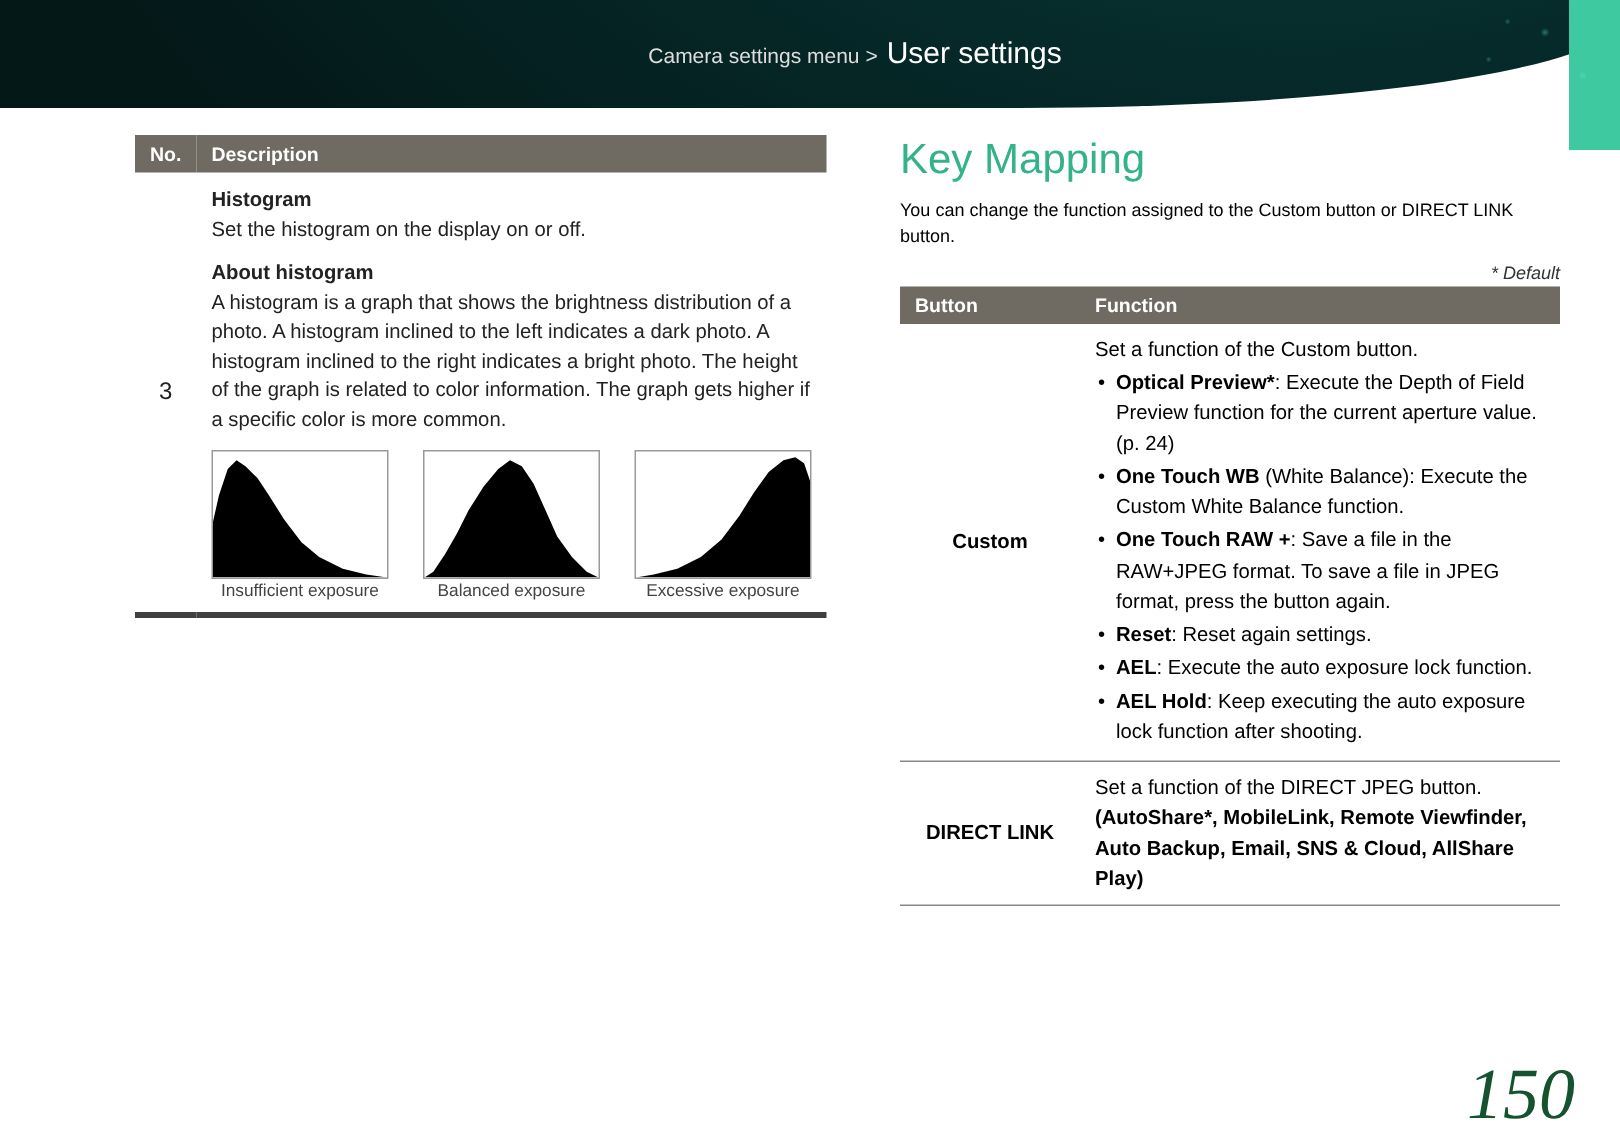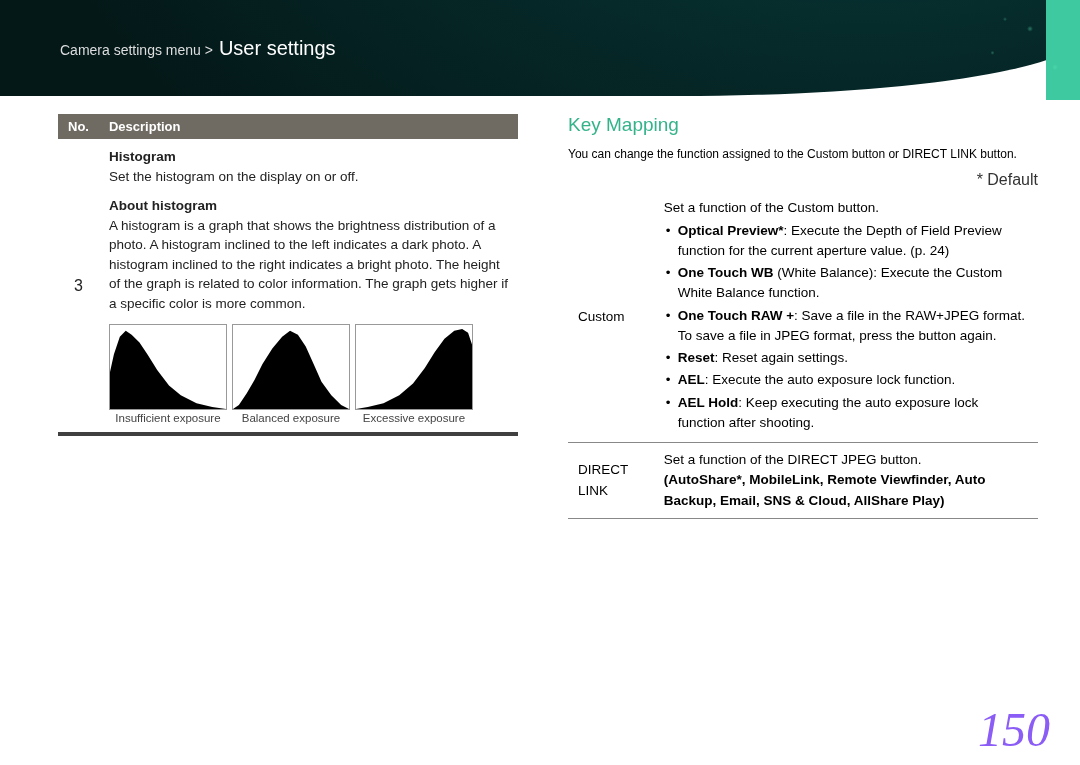--- a/index.html
+++ b/index.html
@@ -6,65 +6,66 @@
   body {
     width: 1080px;
     height: 765px;
     font-family: "Segoe UI", Arial, sans-serif;
     background: #fff;
     position: relative;
     overflow: hidden;
   }
   .header {
     position: relative;
-    height: 96px;
+    height: 72px;
     background: radial-gradient(ellipse 900px 700px at 80% -350px, #0a4a4a 0%, #083838 30%, #062828 60%, #041818 100%);
     display: flex;
     align-items: center;
     border-bottom-right-radius: 400px 60px;
+    justify-content: center;
   }
   .header::after {
     content: "";
     position: absolute;
     right: 0; top: 0; bottom: 0; width: 250px;
     background:
       radial-gradient(circle at 80% 30%, rgba(90,230,180,.4) 0, transparent 3px),
       radial-gradient(circle at 65% 55%, rgba(90,230,180,.35) 0, transparent 2px),
       radial-gradient(circle at 90% 70%, rgba(90,230,180,.4) 0, transparent 3px),
       radial-gradient(circle at 70% 20%, rgba(90,230,180,.3) 0, transparent 2px);
   }
   .accent-bar { position:absolute; right:0; top:0; width:34px; height:100px; background:#3fc9a0;}
   .breadcrumb { color:#ddd; font-size:14px; margin-left:60px; display:flex; align-items:baseline; gap:6px;}
   .breadcrumb .title { color:#fff; font-size:20px; font-weight:300;}
-  .content { display:flex; padding: 18px 40px 0 58px; gap:50px;}
+  .content { display:flex; padding: 18px 40px 0 58px; gap:50px;margin-left:32px;}
   .col { width: 460px; }
   .col-right { width: 470px;}
   .tbl { width:100%; border-collapse:collapse; font-size:13.5px; color:#222;}
   .tbl th { background:#706b62; color:#fff; font-weight:600; text-align:left; padding:5px 10px; font-size:13px;}
   .tbl th:first-child { width:36px;}
   .tbl td { padding:6px 10px; border-bottom:4px solid #404040; vertical-align:top; line-height:1.45;}
   .tbl td.num { text-align:center; vertical-align:middle; font-size:16px;}
   .subhead { font-weight:700; margin-top:2px;}
   .about { font-weight:700; margin-top:10px;}
-  .histrow { display:flex; gap:5px; margin-top:10px;}
+  .histrow { display:flex; gap:23px; margin-top:10px;}
   .histbox { text-align:center; font-size:11.5px; color:#444;}
   .histimg { width:118px; height:86px; border:1px solid #999; background:#fff; display:flex; align-items:flex-end; overflow:hidden;}
   .histimg svg { width:100%; height:100%;}
-  .h2 { color:#34b38a; font-size:19px; font-weight:400; margin-bottom:10px;}
+  .h2 { color:#34b38a; font-size:28px; font-weight:400; margin-bottom:10px;}
   .intro { font-size:12px; line-height:1.45; margin-bottom:8px;}
-  .default-note { text-align:right; font-size:16px; color:#333; margin-bottom:2px;}
+  .default-note { text-align:right; font-size:12px; color:#333; margin-bottom:2px;font-style:italic;}
   .tbl2 { width:100%; border-collapse:collapse; font-size:13.5px;}
   .tbl2 th { background:#706b62; color:#fff; font-weight:600; text-align:left; padding:5px 10px; font-size:13px;}
   .tbl2 th.btncol { width:120px;}
   .tbl2 td { padding:7px 10px; border-bottom:1px solid #888; vertical-align:middle; line-height:1.5;}
-  .tbl2 td.btncell { font-weight:400;}
+  .tbl2 td.btncell { font-weight:700;text-align:center;}
   .tbl2 ul { list-style:none; padding-left:0; margin-top:2px;}
   .tbl2 li { position:relative; padding-left:14px; margin-bottom:2px;}
   .tbl2 li::before { content:"•"; position:absolute; left:2px;}
-  .pagenum { position:absolute; right:30px; bottom:8px; font-size:48px; color:#8b5cf6; font-style:italic; font-family:Georgia, serif;margin-left:13px;}
+  .pagenum { position:absolute; right:30px; bottom:8px; font-size:48px; color:#14532d; font-style:italic; font-family:Georgia, serif;margin-left:13px;}
 </style>
 </head>
 <body>
 
 <div class="header">
   <div class="accent-bar"></div>
   <div class="breadcrumb">
     <span>Camera settings menu &gt;</span>
     <span class="title">User settings</span>
   </div>
@@ -116,20 +117,24 @@
     </tbody>
       </table>
   </div>
 
   <div class="col-right">
     <div class="h2">Key Mapping</div>
     <div class="intro">You can change the function assigned to the Custom button or DIRECT LINK button.</div>
     <div class="default-note">* Default</div>
     <table class="tbl2">
       <tbody>
+          <tr>
+        <th class="btncol">Button</th>
+        <th>Function</th>
+      </tr>
       <tr>
         <td class="btncell">Custom</td>
         <td>
           <div>Set a function of the Custom button.</div>
           <ul>
             <li><b>Optical Preview*</b><span>: Execute the Depth of Field Preview function for the current aperture value. (p. 24)</span></li>
             <li><b>One Touch WB</b><span> (White Balance): Execute the Custom White Balance function.</span></li>
             <li><b>One Touch RAW +</b><span>: Save a file in the RAW+JPEG format. To save a file in JPEG format, press the button again.</span></li>
             <li><b>Reset</b><span>: Reset again settings.</span></li>
             <li><b>AEL</b><span>: Execute the auto exposure lock function.</span></li>

